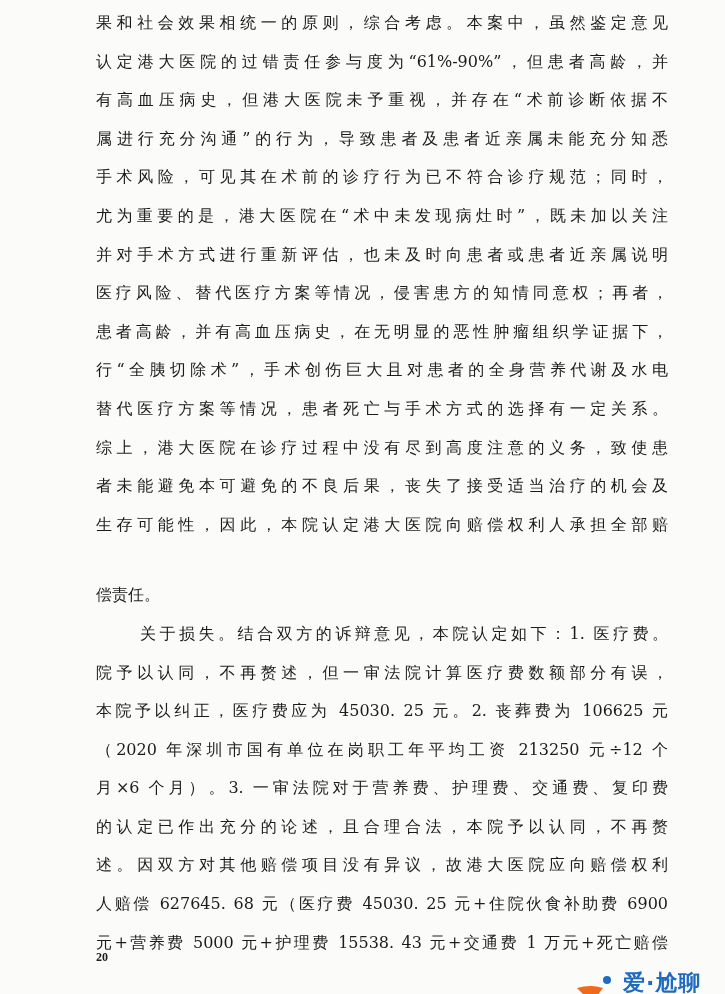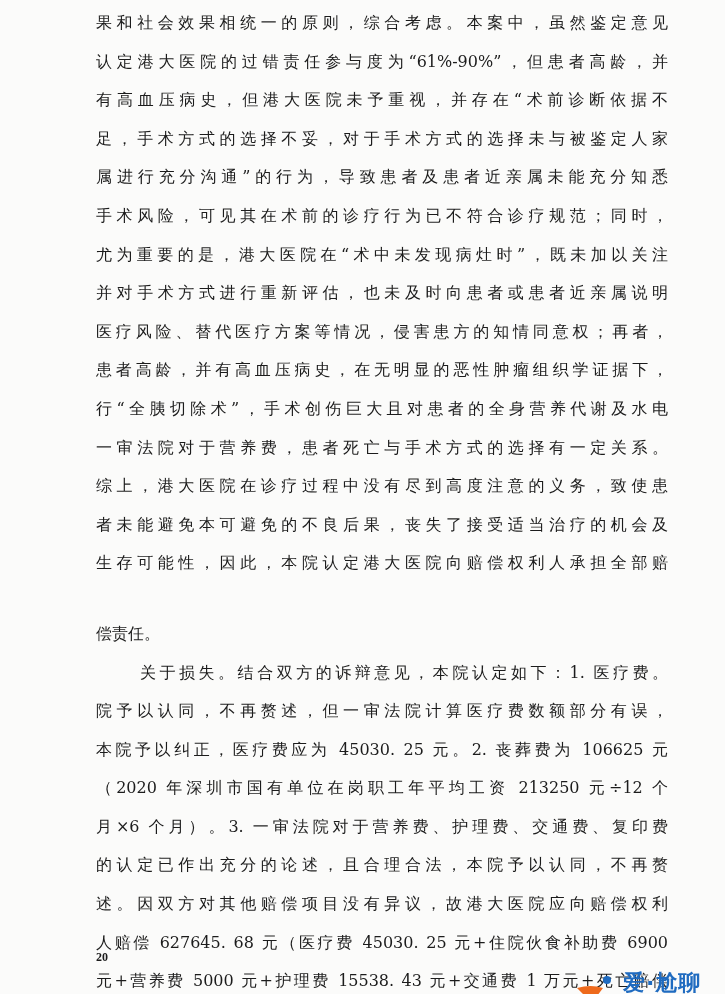--- a/index.html
+++ b/index.html
@@ -25,29 +25,28 @@
   .wm-logo { position: absolute; left: 4px; top: 6px; width: 56px; height: 52px; }
 </style>
 </head>
 <body>
 
 <div class="page">
   <div class="body-text">
     <div class="line">果和社会效果相统一的原则，综合考虑。本案中，虽然鉴定意见</div>
     <div class="line">认定港大医院的过错责任参与度为“61%-90%”，但患者高龄，并</div>
     <div class="line">有高血压病史，但港大医院未予重视，并存在“术前诊断依据不</div>
-    <div class="line">足，手术方式的选择不妥，对于手术方式的选择未与被鉴定人家</div>
     <div class="line">属进行充分沟通”的行为，导致患者及患者近亲属未能充分知悉</div>
     <div class="line">手术风险，可见其在术前的诊疗行为已不符合诊疗规范；同时，</div>
     <div class="line">尤为重要的是，港大医院在“术中未发现病灶时”，既未加以关注</div>
     <div class="line">并对手术方式进行重新评估，也未及时向患者或患者近亲属说明</div>
     <div class="line">医疗风险、替代医疗方案等情况，侵害患方的知情同意权；再者，</div>
     <div class="line">患者高龄，并有高血压病史，在无明显的恶性肿瘤组织学证据下，</div>
     <div class="line">行“全胰切除术”，手术创伤巨大且对患者的全身营养代谢及水电</div>
-    <div class="line">一审法院对于营养费，患者死亡与手术方式的选择有一定关系。</div>
+    <div class="line">替代医疗方案等情况，患者死亡与手术方式的选择有一定关系。</div>
     <div class="line">综上，港大医院在诊疗过程中没有尽到高度注意的义务，致使患</div>
     <div class="line">者未能避免本可避免的不良后果，丧失了接受适当治疗的机会及</div>
     <div class="line">生存可能性，因此，本院认定港大医院向赔偿权利人承担全部赔</div>
     <div class="line last">偿责任。</div>
     <div class="line indent">关于损失。结合双方的诉辩意见，本院认定如下：1. 医疗费。</div>
     <div class="line">院予以认同，不再赘述，但一审法院计算医疗费数额部分有误，</div>
     <div class="line">本院予以纠正，医疗费应为 45030. 25 元。2. 丧葬费为 106625 元</div>
     <div class="line">（2020 年深圳市国有单位在岗职工年平均工资 213250 元÷12 个</div>
     <div class="line">月×6 个月）。3. 一审法院对于营养费、护理费、交通费、复印费</div>
     <div class="line">的认定已作出充分的论述，且合理合法，本院予以认同，不再赘</div>

